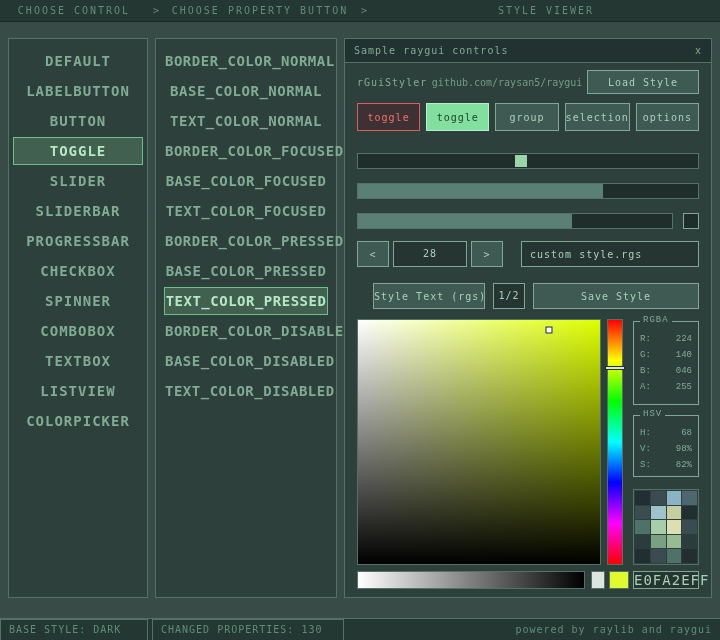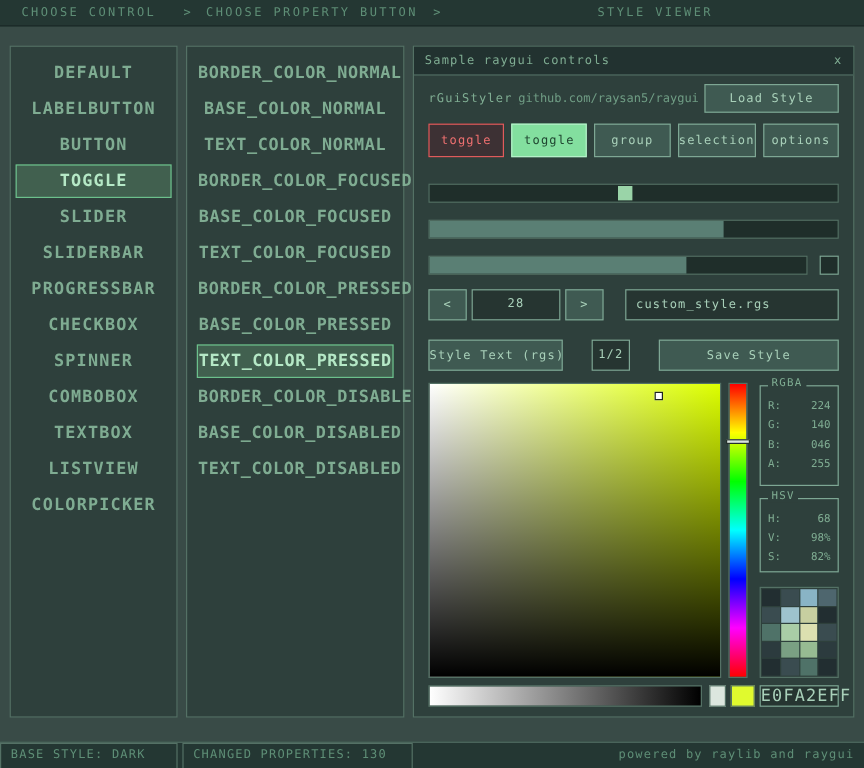--- a/index.html
+++ b/index.html
@@ -84,35 +84,35 @@
     width:74px; height:26px; line-height:24px; text-align:center; flex:none;
     background:var(--panel-dark,#263531); border:1px solid var(--btn-border,#7ea794);
     color:var(--btn-text,#a8d0b9); font-size:10px; letter-spacing:1px; cursor:pointer;
   }
   .textbox {
     flex:1; margin-left:14px; height:26px;
     background:var(--panel-dark,#263531); border:1px solid var(--btn-border,#7ea794);
     color:var(--btn-text,#a8d0b9); font-size:10px; font-family:inherit;
     letter-spacing:1px; padding:0 8px; outline:none;
   }
-  .export-row { position:absolute; top:244px; left:12px; right:12px; height:26px; display:flex; gap:24px; align-items:center; }
+  .export-row { position:absolute; top:244px; left:28px; right:12px; height:26px; display:flex; gap:8px; align-items:center; }
   .export-row .fmt { width:112px; flex:none; padding:0; }
   .page { width:32px; }
   .save { flex:1; }
 
   .picker-panel { position:absolute; top:280px; left:12px; width:244px; height:246px; border:1px solid var(--panel-border,#547165); cursor:crosshair; }
   .picker-cursor { position:absolute; width:7px; height:7px; background:#ffffff; border:1px solid #1c241f; transform:translate(-50%,-50%); }
   .hue-bar {
     position:absolute; top:280px; left:262px; width:16px; height:246px;
     border:1px solid var(--panel-border,#547165); cursor:pointer;
     background:linear-gradient(to bottom,#ff0000 0%,#ffff00 16.6%,#00ff00 33.3%,#00ffff 50%,#0000ff 66.6%,#ff00ff 83.3%,#ff0000 100%);
   }
   .hue-cursor { position:absolute; left:-3px; right:-3px; height:4px; background:#d9e4de; border:1px solid #24302b; }
 
-  .groupbox { position:absolute; left:288px; width:66px; border:1px solid var(--btn-border,#7ea794); padding:9px 6px 2px; }
+  .groupbox { position:absolute; left:288px; width:66px; border:1px solid var(--btn-border,#7ea794); padding:9px 6px 2px;font-family:Liberation Mono, monospace; }
   .rgba-box { top:282px; height:84px; }
   .hsv-box { top:376px; height:62px; }
   .gb-title { position:absolute; top:-7px; left:6px; background:var(--panel,#2e403c); padding:0 3px; font-size:9px; color:var(--text,#7fac92); letter-spacing:1px; }
   .gb-row { display:flex; justify-content:space-between; font-size:9px; color:var(--text,#7fac92); height:16px; line-height:16px; }
 
   .pal-grid {
     position:absolute; left:288px; top:450px; width:66px; height:76px;
     display:grid; grid-template-columns:repeat(4,1fr); grid-auto-rows:1fr; gap:1px;
     border:1px solid var(--panel-border,#547165); padding:1px; background:var(--panel,#2e403c);
   }

